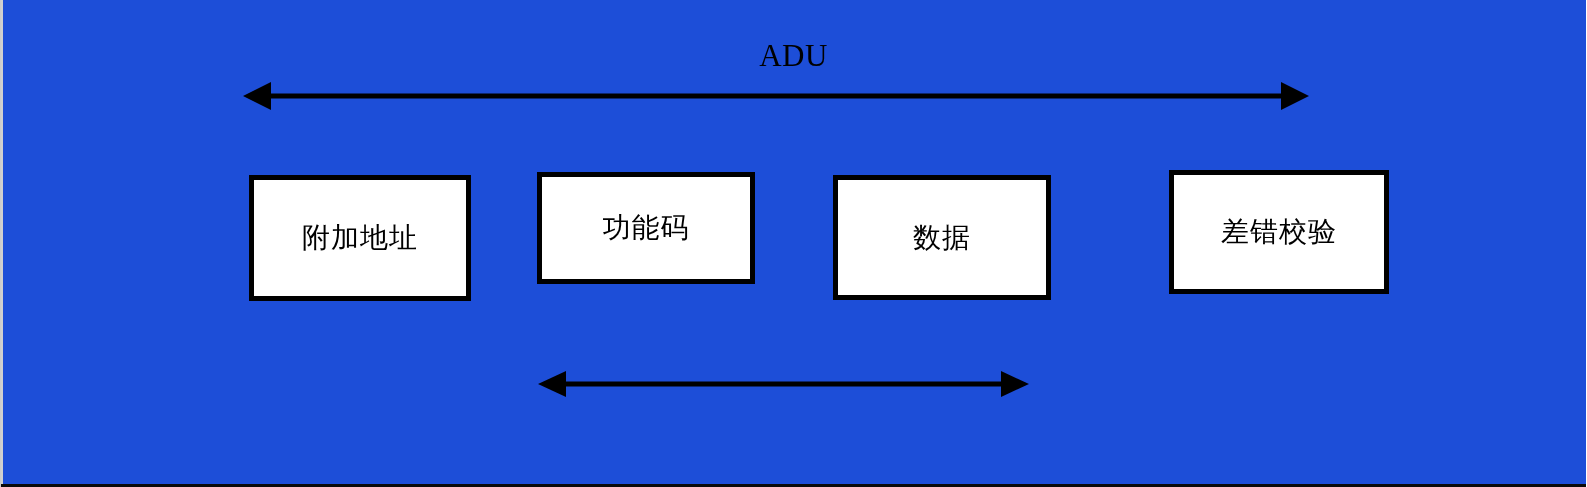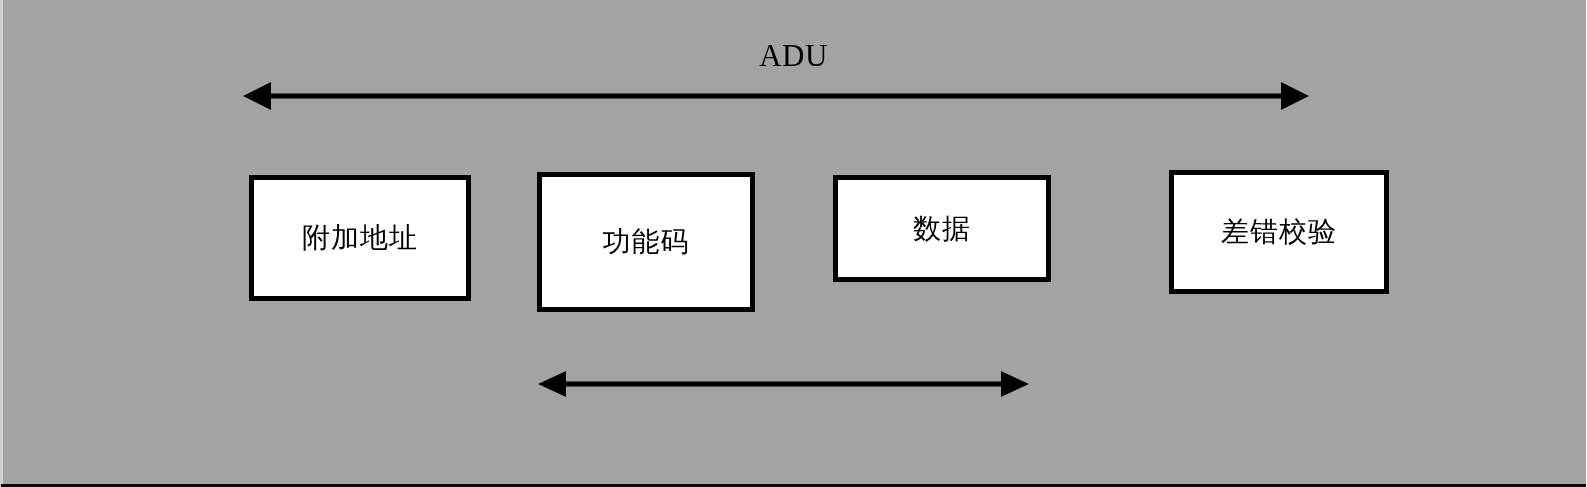--- a/index.html
+++ b/index.html
@@ -8,21 +8,21 @@
     padding: 0;
     background: #ffffff;
   }
   body {
     font-family: "Liberation Serif", "DejaVu Serif", serif;
   }
   .canvas {
     position: relative;
     width: 1587px;
     height: 487px;
-    background: #a3a3a3;
+    background: #1d4ed8;
     overflow: hidden;
     box-sizing: border-box;
     border-left: 1px solid #cccccc;
     border-right: 1px solid #ffffff;
   }
   
   .frame-bottom-rule {
     position: absolute;
     left: 0;
     right: 0;
@@ -95,22 +95,22 @@
   .field-label {
     font-family: "Liberation Serif", "DejaVu Serif", serif;
     font-size: 28px;
     line-height: 32px;
     color: #000000;
     letter-spacing: 1px;
     white-space: nowrap;
   }
 
   .box-0 { left: 248px;  top: 175px; width: 222px; height: 126px; align-items: center; }
-  .box-1 { left: 536px;  top: 172px; width: 218px; height: 140px; }
-  .box-2 { left: 832px;  top: 175px; width: 218px; height: 107px; }
+  .box-1 { left: 536px;  top: 172px; width: 218px; height: 112px; }
+  .box-2 { left: 832px;  top: 175px; width: 218px; height: 125px; }
   .box-3 { left: 1168px; top: 170px; width: 220px; height: 124px; }
 </style>
 </head>
 <body>
 
 <div class="canvas">
 
   <div class="frame-left-rule"></div>
 
   <div class="label label-adu">ADU</div>

